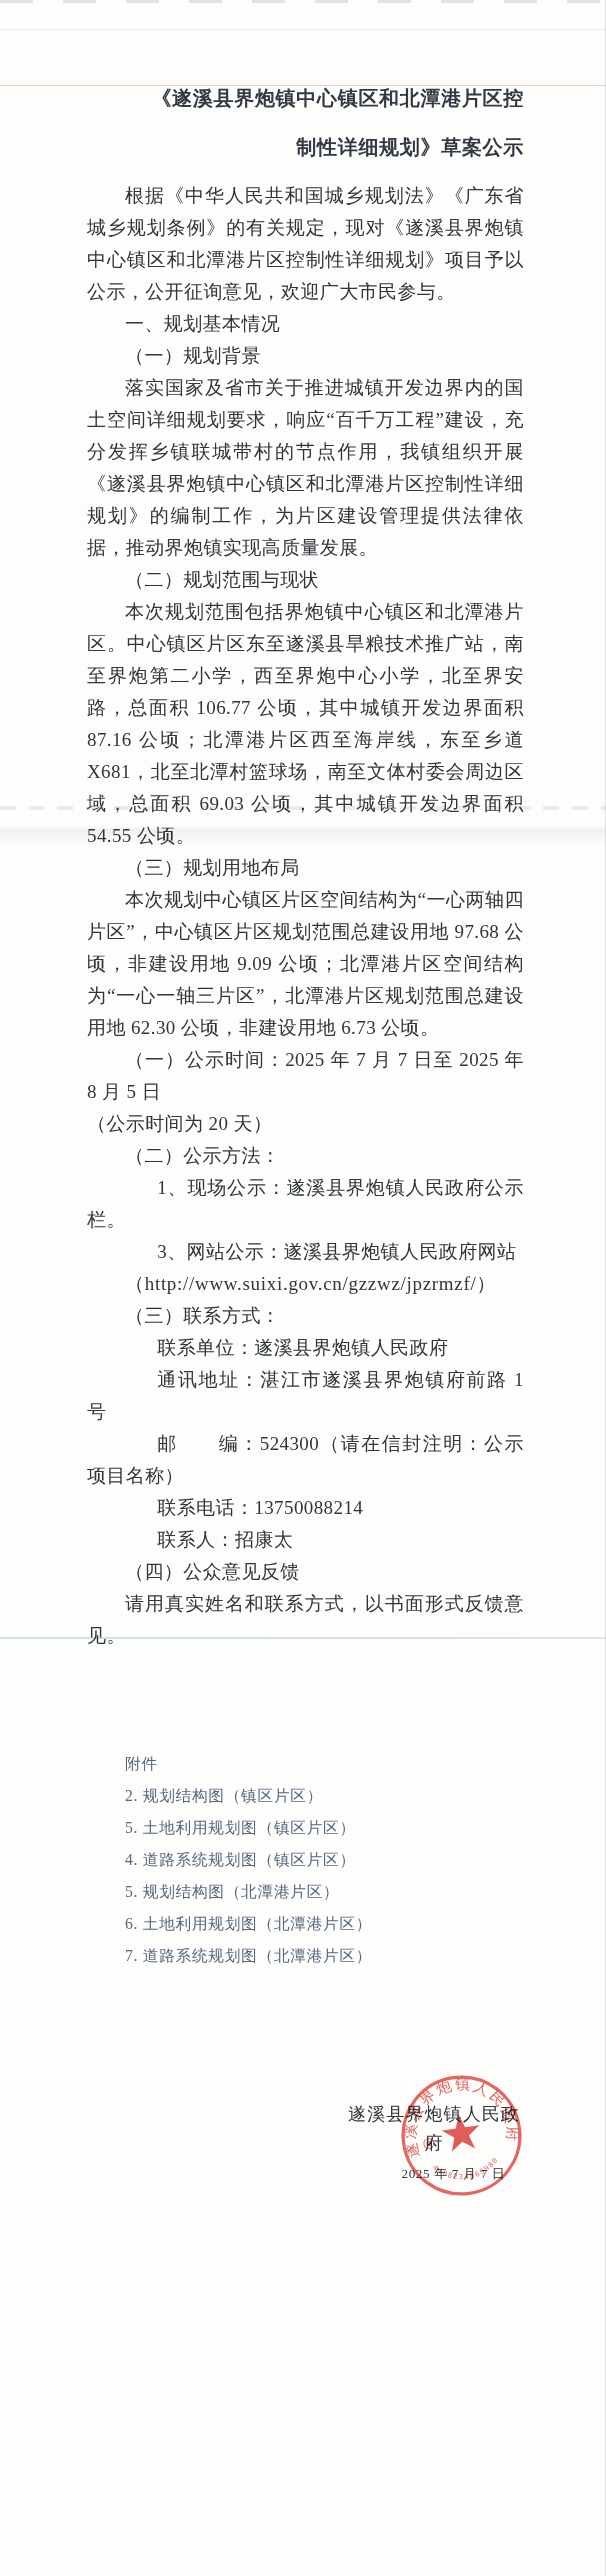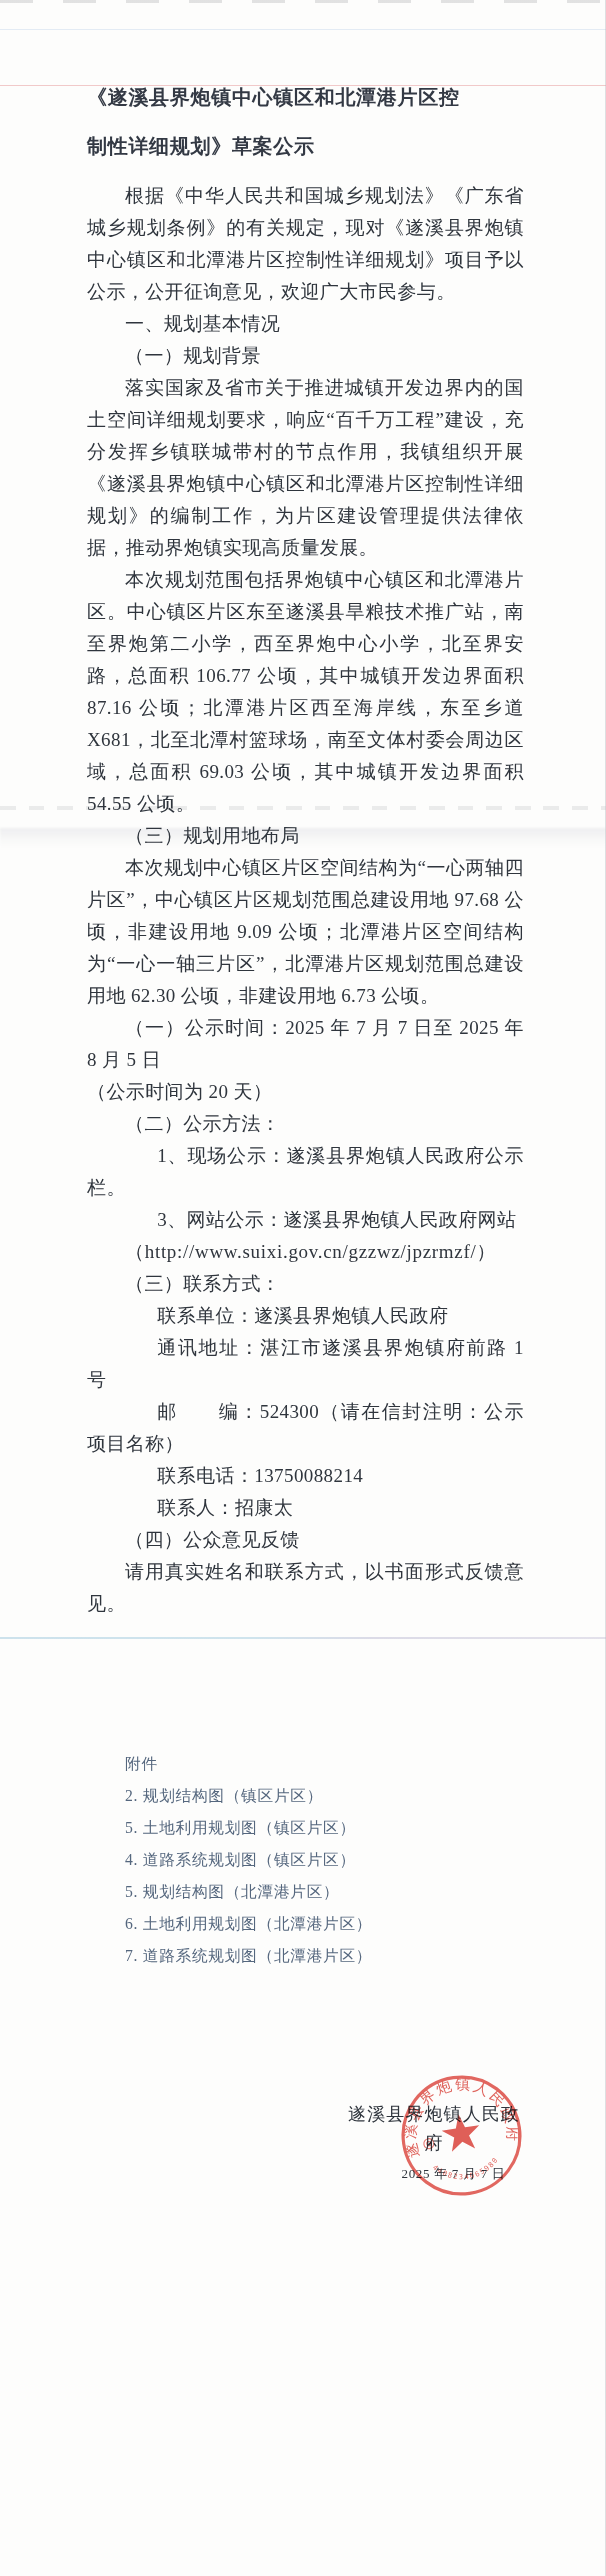--- a/index.html
+++ b/index.html
@@ -41,22 +41,22 @@
     position:absolute;top:1637px;left:0;width:100%;height:2.1px;
     background:linear-gradient(90deg,#cde2ec 0%,#cfe4ed 42%,#dcdbe7 62%,#e3e1eb 100%);
   }
   .scan-right-edge{
     position:absolute;top:0;right:0;width:1.4px;height:100%;
     background:rgba(185,186,192,.45);
   }
   
   .title{
     position:absolute;top:74px;left:87px;width:437px;
-    text-align:left;
-    font-family:Liberation Mono, monospace;
+    text-align:right;
+    font-family:Liberation Serif, serif;
     font-weight:bold;font-size:20px;line-height:49px;
     color:#333944;letter-spacing:0.7px;
   }
   
   .bodyflow{
     position:absolute;top:180px;left:87px;width:437px;
     font-size:19px;line-height:32px;color:#2f353d;
     text-align:justify;letter-spacing:0.4px;
   }
   .bodyflow p{margin:0;}
@@ -110,20 +110,21 @@
   <div class="title">
     <div>《遂溪县界炮镇中心镇区和北潭港片区控</div>
     <div>制性详细规划》草案公示</div>
   </div>
 
   <div class="bodyflow">
     <p class="para">根据《中华人民共和国城乡规划法》《广东省城乡规划条例》的有关规定，现对《遂溪县界炮镇中心镇区和北潭港片区控制性详细规划》项目予以公示，公开征询意见，欢迎广大市民参与。</p>
     <p class="heading">一、规划基本情况</p>
     <p class="heading">（一）规划背景</p>
     <p class="para">落实国家及省市关于推进城镇开发边界内的国土空间详细规划要求，响应“百千万工程”建设，充分发挥乡镇联城带村的节点作用，我镇组织开展《遂溪县界炮镇中心镇区和北潭港片区控制性详细规划》的编制工作，为片区建设管理提供法律依据，推动界炮镇实现高质量发展。</p>
+    <p class="heading">（二）规划范围与现状</p>
     <p class="para">本次规划范围包括界炮镇中心镇区和北潭港片区。中心镇区片区东至遂溪县旱粮技术推广站，南至界炮第二小学，西至界炮中心小学，北至界安路，总面积 106.77 公顷，其中城镇开发边界面积 87.16 公顷；北潭港片区西至海岸线，东至乡道 X681，北至北潭村篮球场，南至文体村委会周边区域，总面积 69.03 公顷，其中城镇开发边界面积 54.55 公顷。</p>
     <p class="heading">（三）规划用地布局</p>
     <p class="para gap-top">本次规划中心镇区片区空间结构为“一心两轴四片区”，中心镇区片区规划范围总建设用地 97.68 公顷，非建设用地 9.09 公顷；北潭港片区空间结构为“一心一轴三片区”，北潭港片区规划范围总建设用地 62.30 公顷，非建设用地 6.73 公顷。</p>
     <p class="heading">（一）公示时间：2025 年 7 月 7 日至 2025 年 8 月 5 日</p>
     <p class="noindent">（公示时间为 20 天）</p>
     <p class="heading">（二）公示方法：</p>
     <p class="subitem">1、现场公示：遂溪县界炮镇人民政府公示栏。</p>
     <p class="subitem">3、网站公示：遂溪县界炮镇人民政府网站</p>
     <p class="url-line">（http://www.suixi.gov.cn/gzzwz/jpzrmzf/）</p>
     <p class="heading">（三）联系方式：</p>

